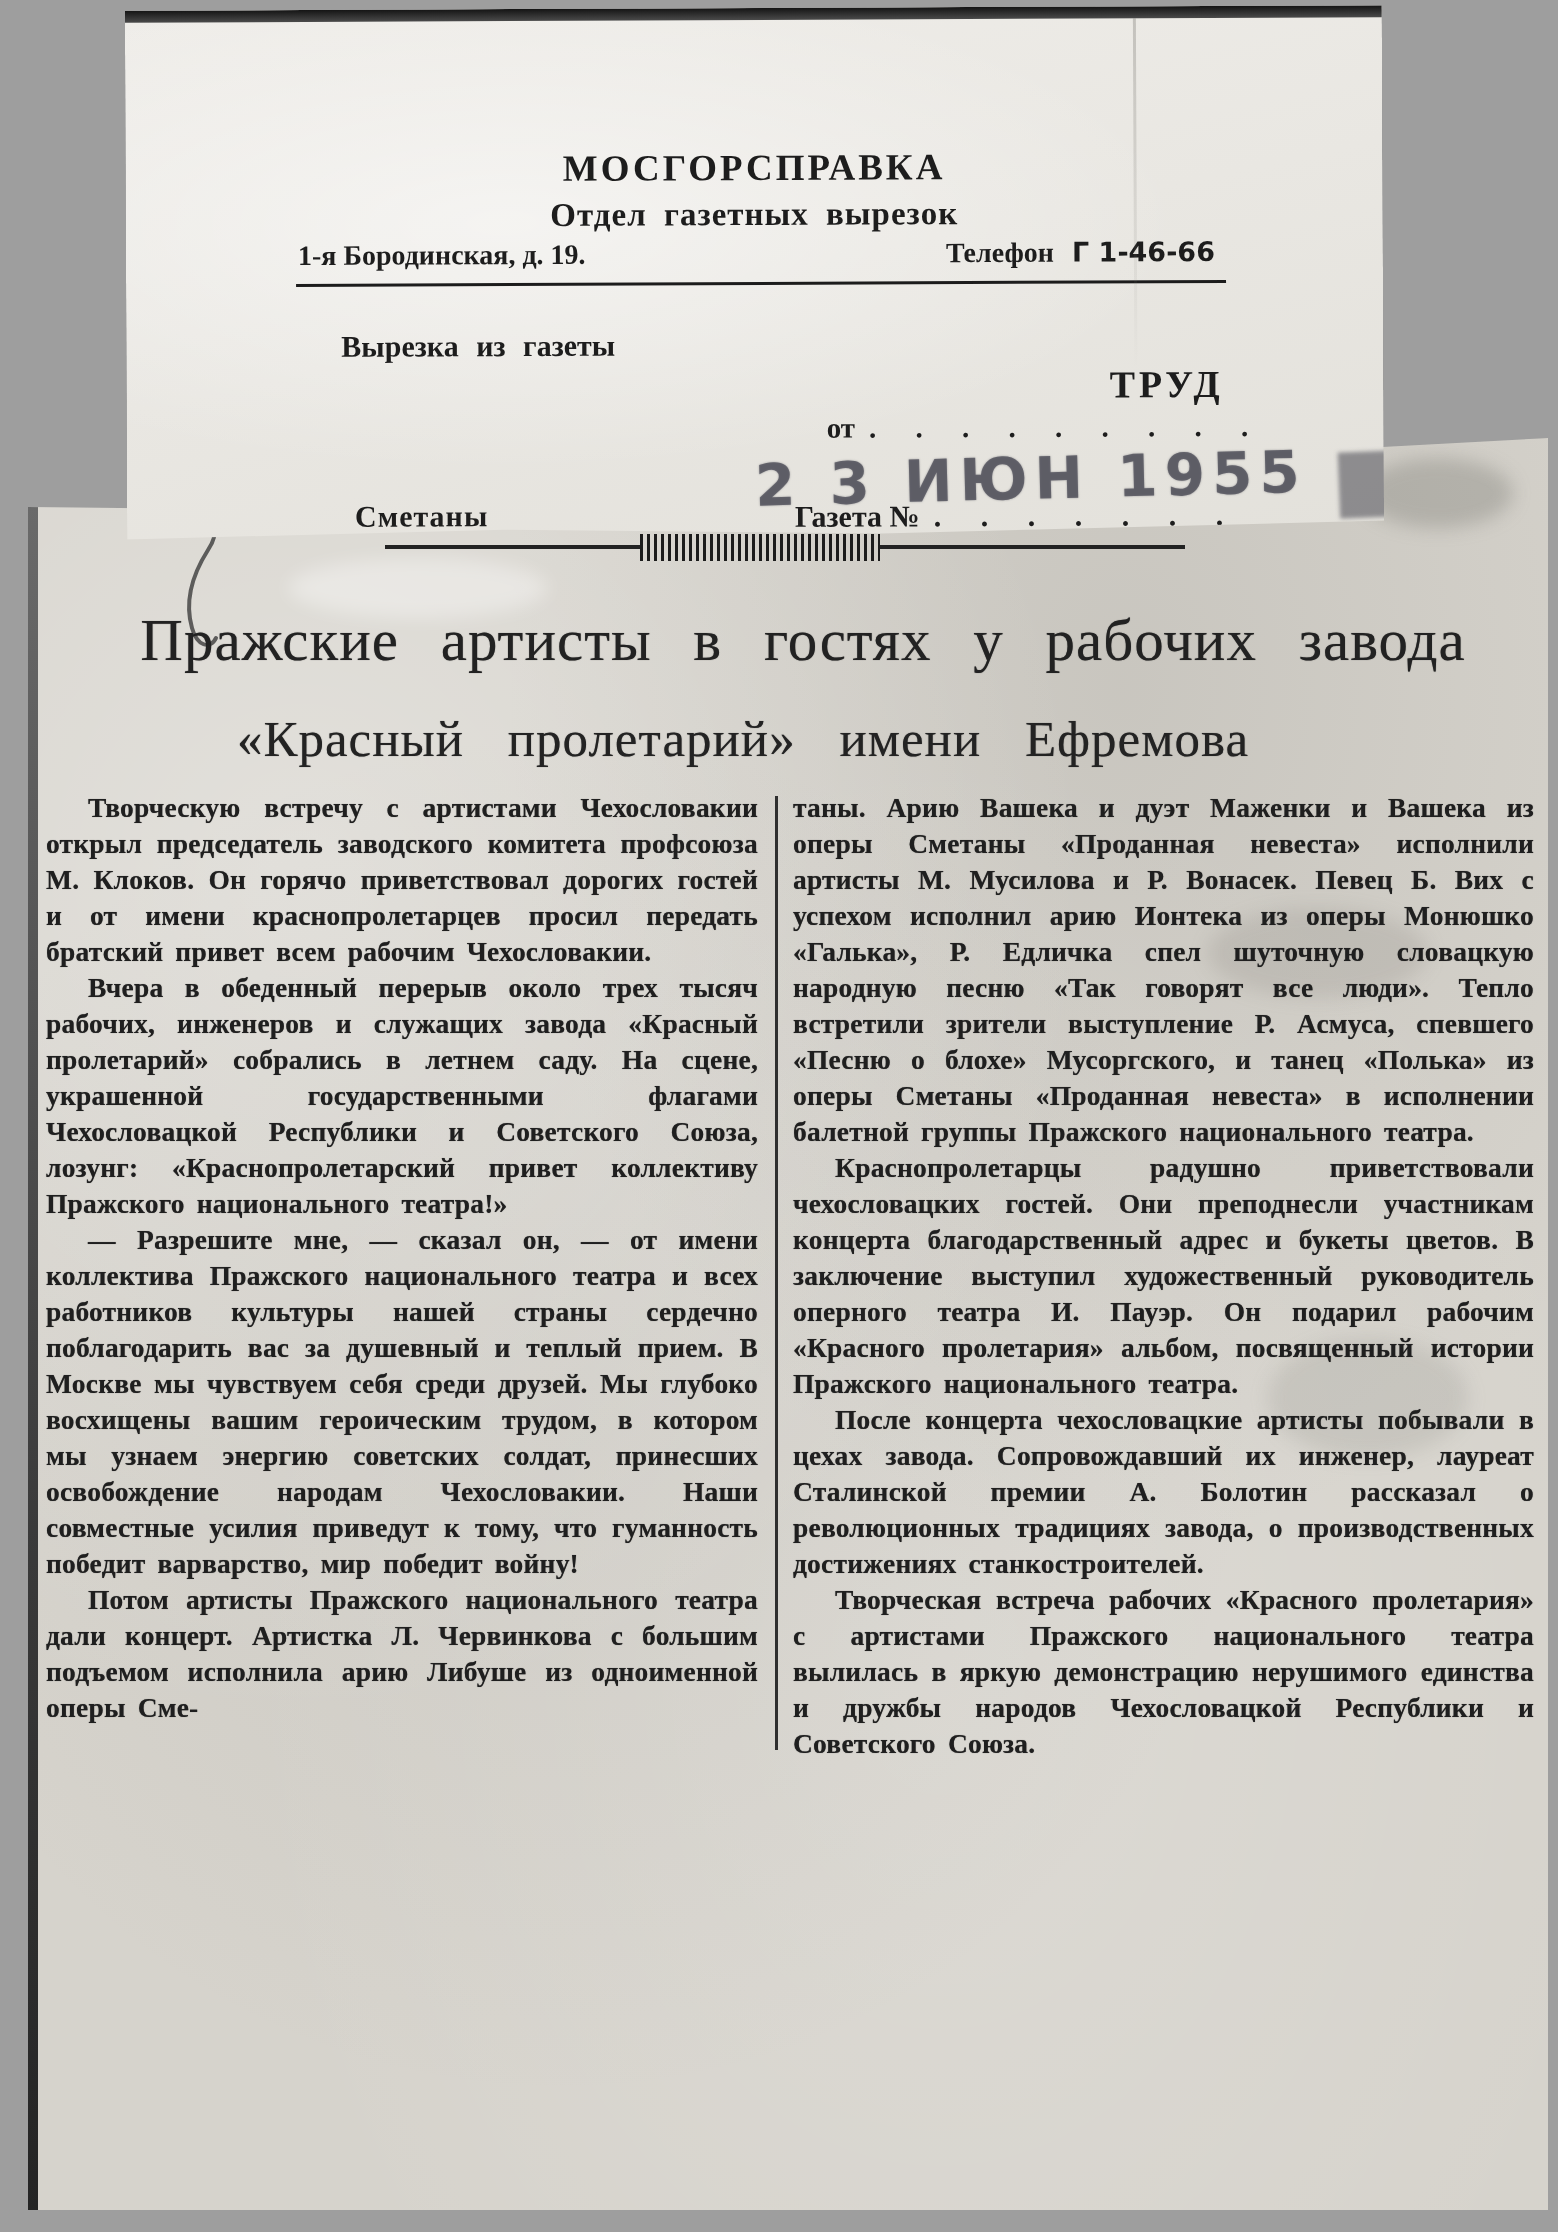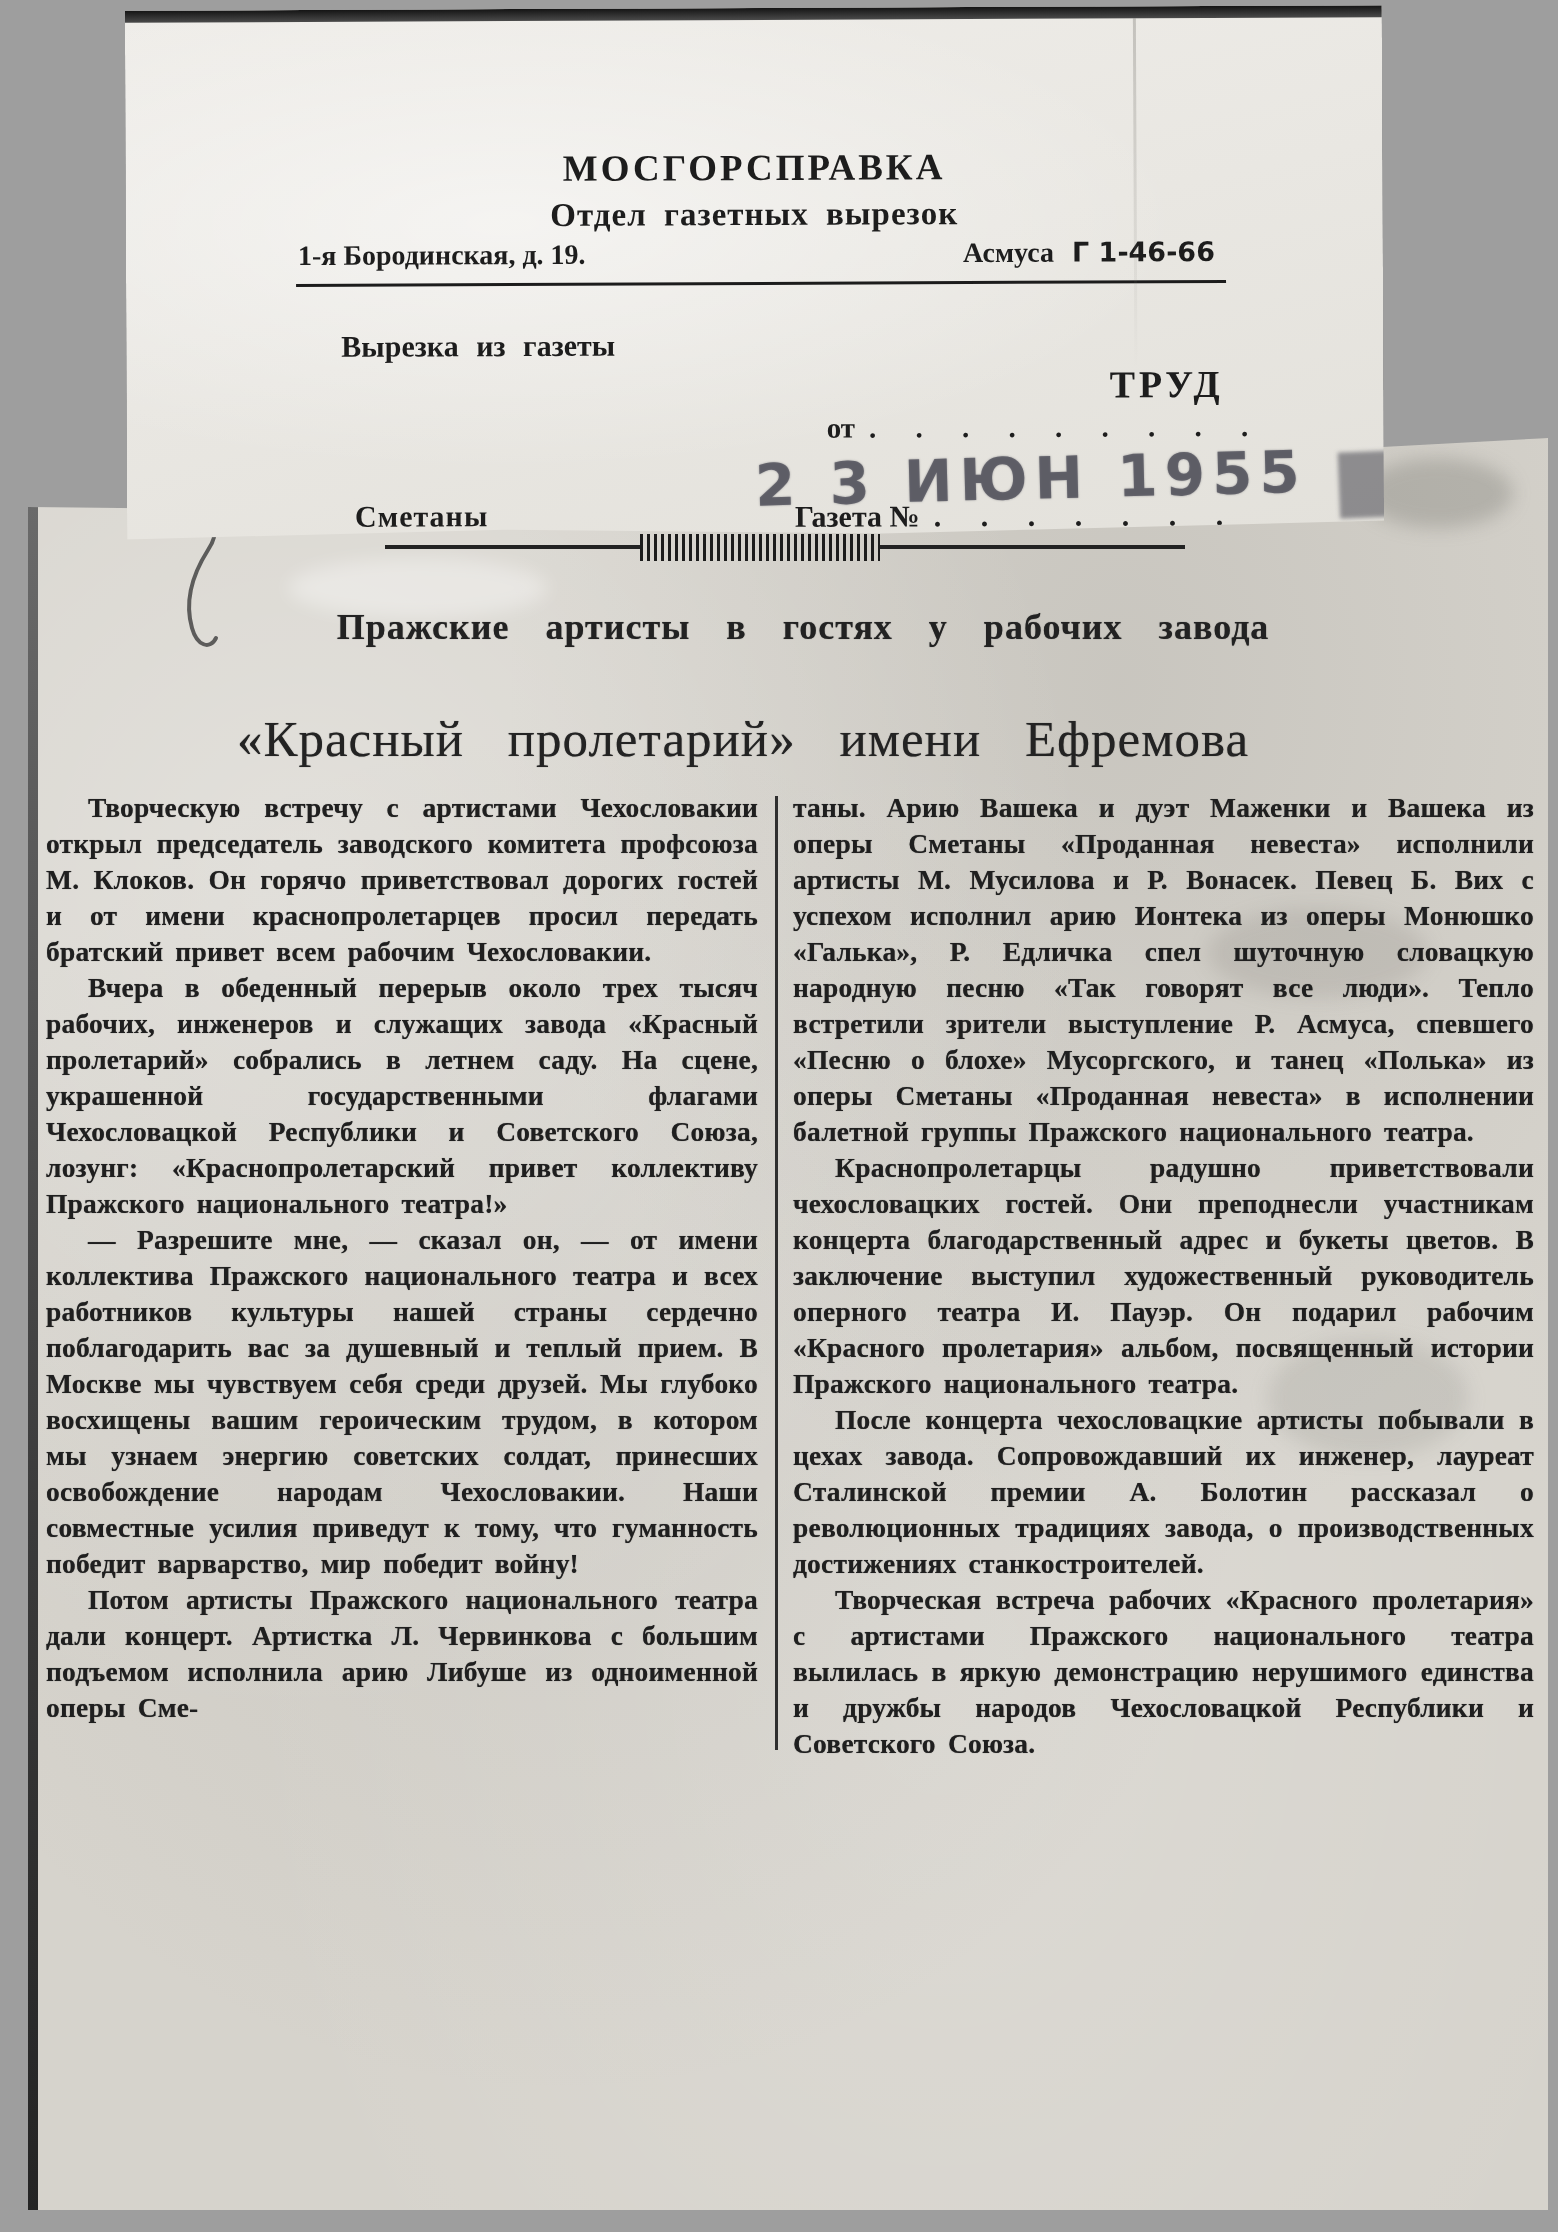--- a/index.html
+++ b/index.html
@@ -37,21 +37,21 @@
   .dl-right{left:852px;top:107px;width:305px;}
   .divider-hatch{
     position:absolute;left:612px;top:96px;width:240px;height:27px;
     background:repeating-linear-gradient(90deg,#1c1c1c 0 3px,rgba(0,0,0,0) 3px 7px);
   }
   .handmark{position:absolute;left:140px;top:78px;}
 
   
   .headline1{
     position:absolute;left:90px;top:168px;width:1370px;text-align:center;
-    font-size:36px;font-weight:700;color:#222;letter-spacing:1px;word-spacing:26px;
+    font-size:59px;font-weight:400;color:#222;letter-spacing:1px;word-spacing:26px;
     text-shadow:0 0 1px rgba(20,20,20,.55);
   }
   .headline2{
     position:absolute;left:90px;top:272px;width:1250px;text-align:center;
     font-size:51px;font-weight:400;color:#232323;letter-spacing:1px;word-spacing:30px;
     text-shadow:0 0 1px rgba(20,20,20,.55);
   }
 
   
   .columns{position:absolute;left:18px;top:352px;width:1492px;display:flex;}
@@ -151,21 +151,21 @@
   </div>
 </div>
 
 <div class="card">
   <div class="org">МОСГОРСПРАВКА</div>
   <div class="dept">Отдел газетных вырезок</div>
 
   <div class="addr-row">
     <span class="addr">1-я Бородинская, д. 19.</span>
     <span class="phone">
-      <span>Асмуса</span><span class="num">Г 1-46-66</span>
+      <span>Телефон</span><span class="num">Г 1-46-66</span>
     </span>
   </div>
   <div class="rule"></div>
 
   <div class="cut-row">
     <span class="cut-label">Вырезка из газеты</span>
     <span class="paper-name">ТРУД</span>
   </div>
 
   <div class="from-row">

